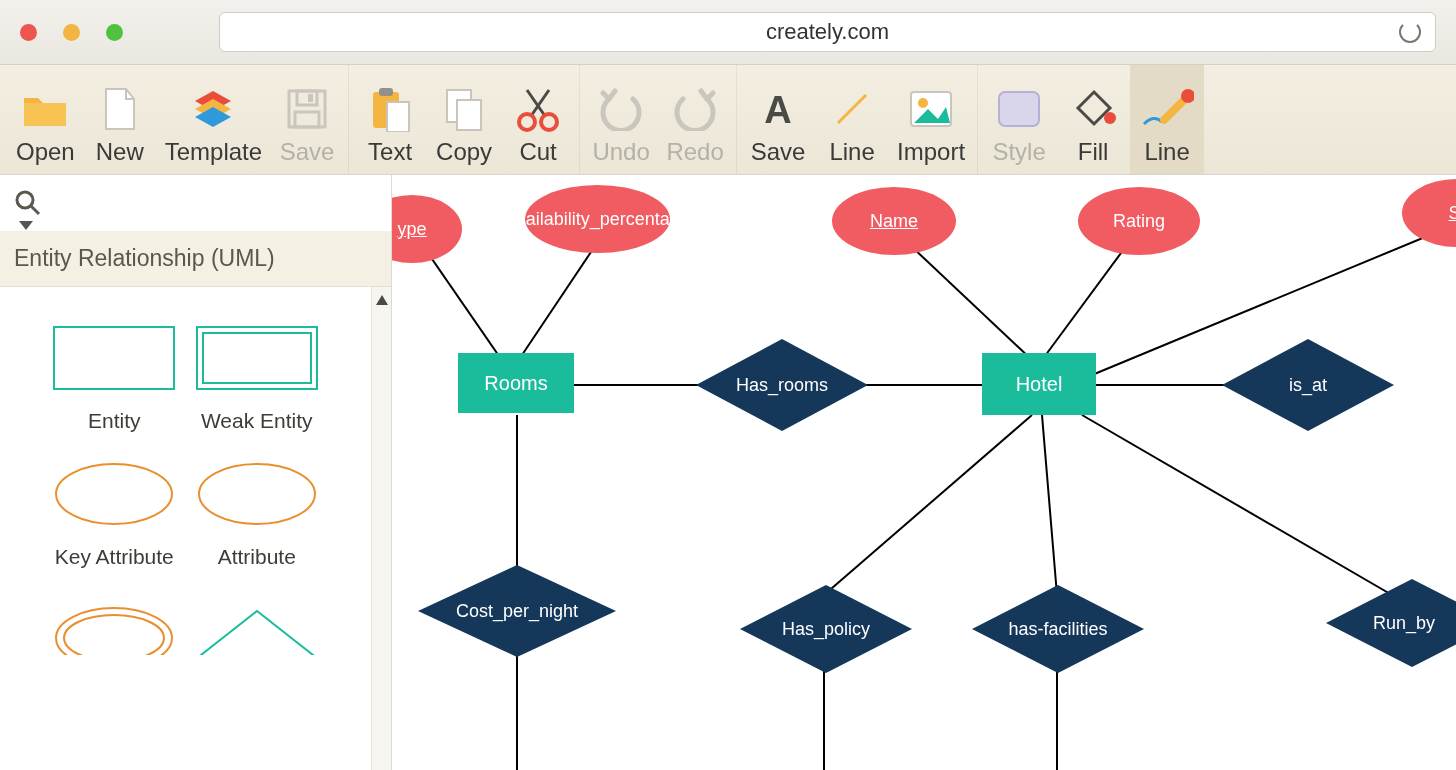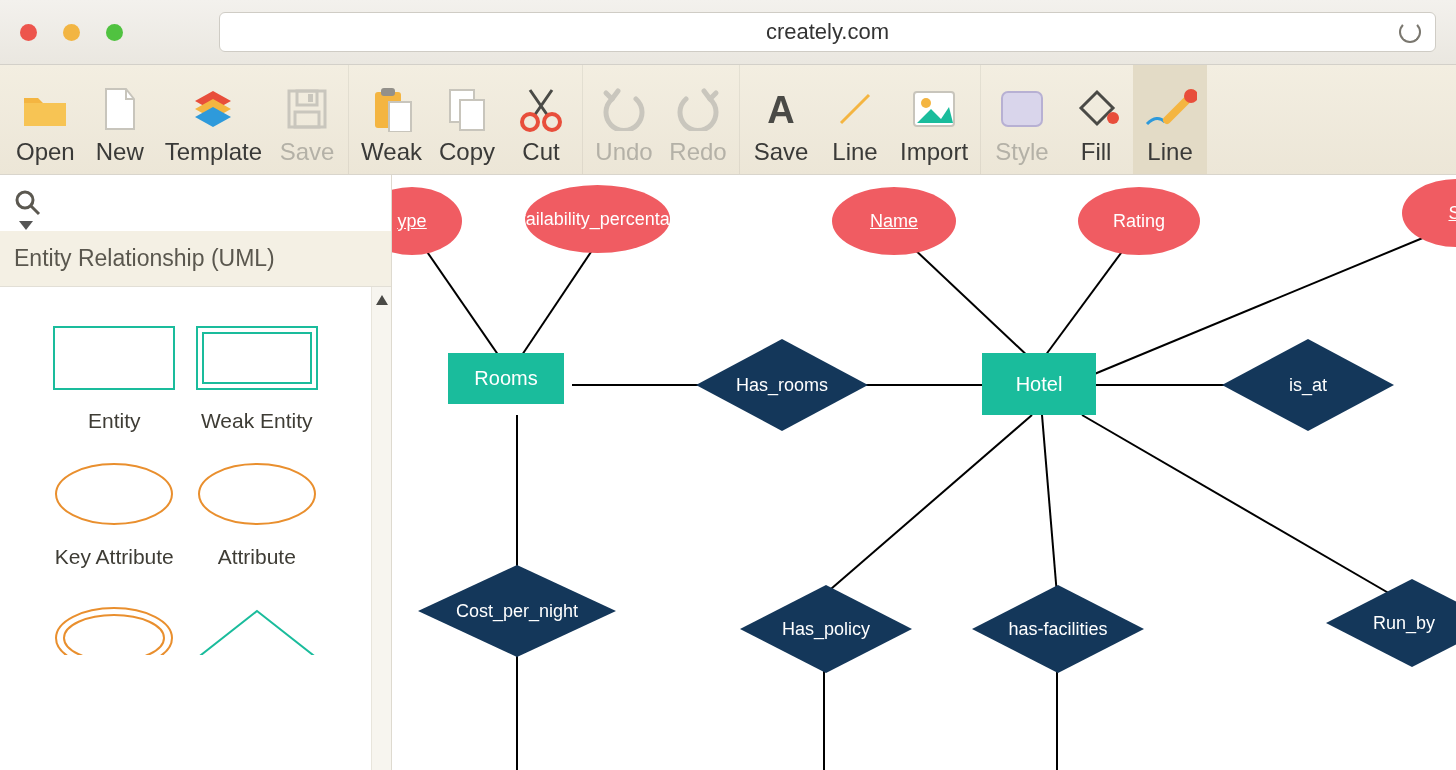--- a/index.html
+++ b/index.html
@@ -236,21 +236,21 @@
   </div>
   <div class="toolbar-group">
     <div class="toolbar-btn">
       <div class="toolbar-icon-holder">
           <svg width="42" height="46">
             <rect x="4" y="6" width="26" height="36" rx="3" fill="#f4b541"></rect>
             <rect x="10" y="2" width="14" height="8" rx="3" fill="#93908a"></rect>
             <rect x="18" y="16" width="22" height="30" fill="#fff" stroke="#c8c5bc" stroke-width="2"></rect>
           </svg>
         </div>
-      <span class="toolbar-label">Weak</span>
+      <span class="toolbar-label">Text</span>
     </div>
     <div class="toolbar-btn">
       <div class="toolbar-icon-holder">
           <svg width="42" height="46">
             <rect x="4" y="4" width="24" height="32" fill="#fff" stroke="#c8c5bc" stroke-width="2"></rect>
             <rect x="14" y="14" width="24" height="30" fill="#fff" stroke="#c8c5bc" stroke-width="2"></rect>
           </svg>
         </div>
       <span class="toolbar-label">Copy</span>
     </div>
@@ -426,37 +426,37 @@
       <line x1="700" y1="210" x2="845" y2="210" stroke="#000" stroke-width="2"></line>
       <line x1="125" y1="240" x2="125" y2="395" stroke="#000" stroke-width="2"></line>
       <line x1="125" y1="475" x2="125" y2="600" stroke="#000" stroke-width="2"></line>
       <line x1="640" y1="240" x2="432" y2="420" stroke="#000" stroke-width="2"></line>
       <line x1="650" y1="240" x2="665" y2="420" stroke="#000" stroke-width="2"></line>
       <line x1="690" y1="240" x2="1000" y2="420" stroke="#000" stroke-width="2"></line>
       <line x1="432" y1="490" x2="432" y2="600" stroke="#000" stroke-width="2"></line>
       <line x1="665" y1="490" x2="665" y2="600" stroke="#000" stroke-width="2"></line>
     </svg>
 
-    <div class="er-attr key" style="left:-30px; top:12px; width:100px; height:68px;text-decoration:underline;">
+    <div class="er-attr key" style="left:-30px; top:20px; width:100px; height:68px;text-decoration:underline;">
         <span>ype</span>
       </div>
     <div class="er-attr" style="left:133px; top:10px; width:145px; height:68px;">
         <span>Availability_percentage</span>
       </div>
     <div class="er-attr key" style="left:440px; top:12px; width:124px; height:68px;">
         <span>Name</span>
       </div>
     <div class="er-attr" style="left:686px; top:12px; width:122px; height:68px;">
         <span>Rating</span>
       </div>
     <div class="er-attr key" style="left:1010px; top:4px; width:110px; height:68px;">
         <span>St</span>
       </div>
 
-    <div class="er-entity" style="left:56px; top:178px; width:116px; height:51px;">
+    <div class="er-entity" style="left:66px; top:178px; width:116px; height:60px;">
         <span>Rooms</span>
       </div>
     <div class="er-entity" style="left:590px; top:178px; width:114px; height:62px;">
         <span>Hotel</span>
       </div>
 
     <svg style="position:absolute; left:300px; top:160px;" width="180" height="100">
         <polygon points="90,4 176,50 90,96 4,50" fill="#14375a"></polygon>
         <text x="90" y="56" text-anchor="middle" fill="#fff" font-size="18">Has_rooms</text>
       </svg>

